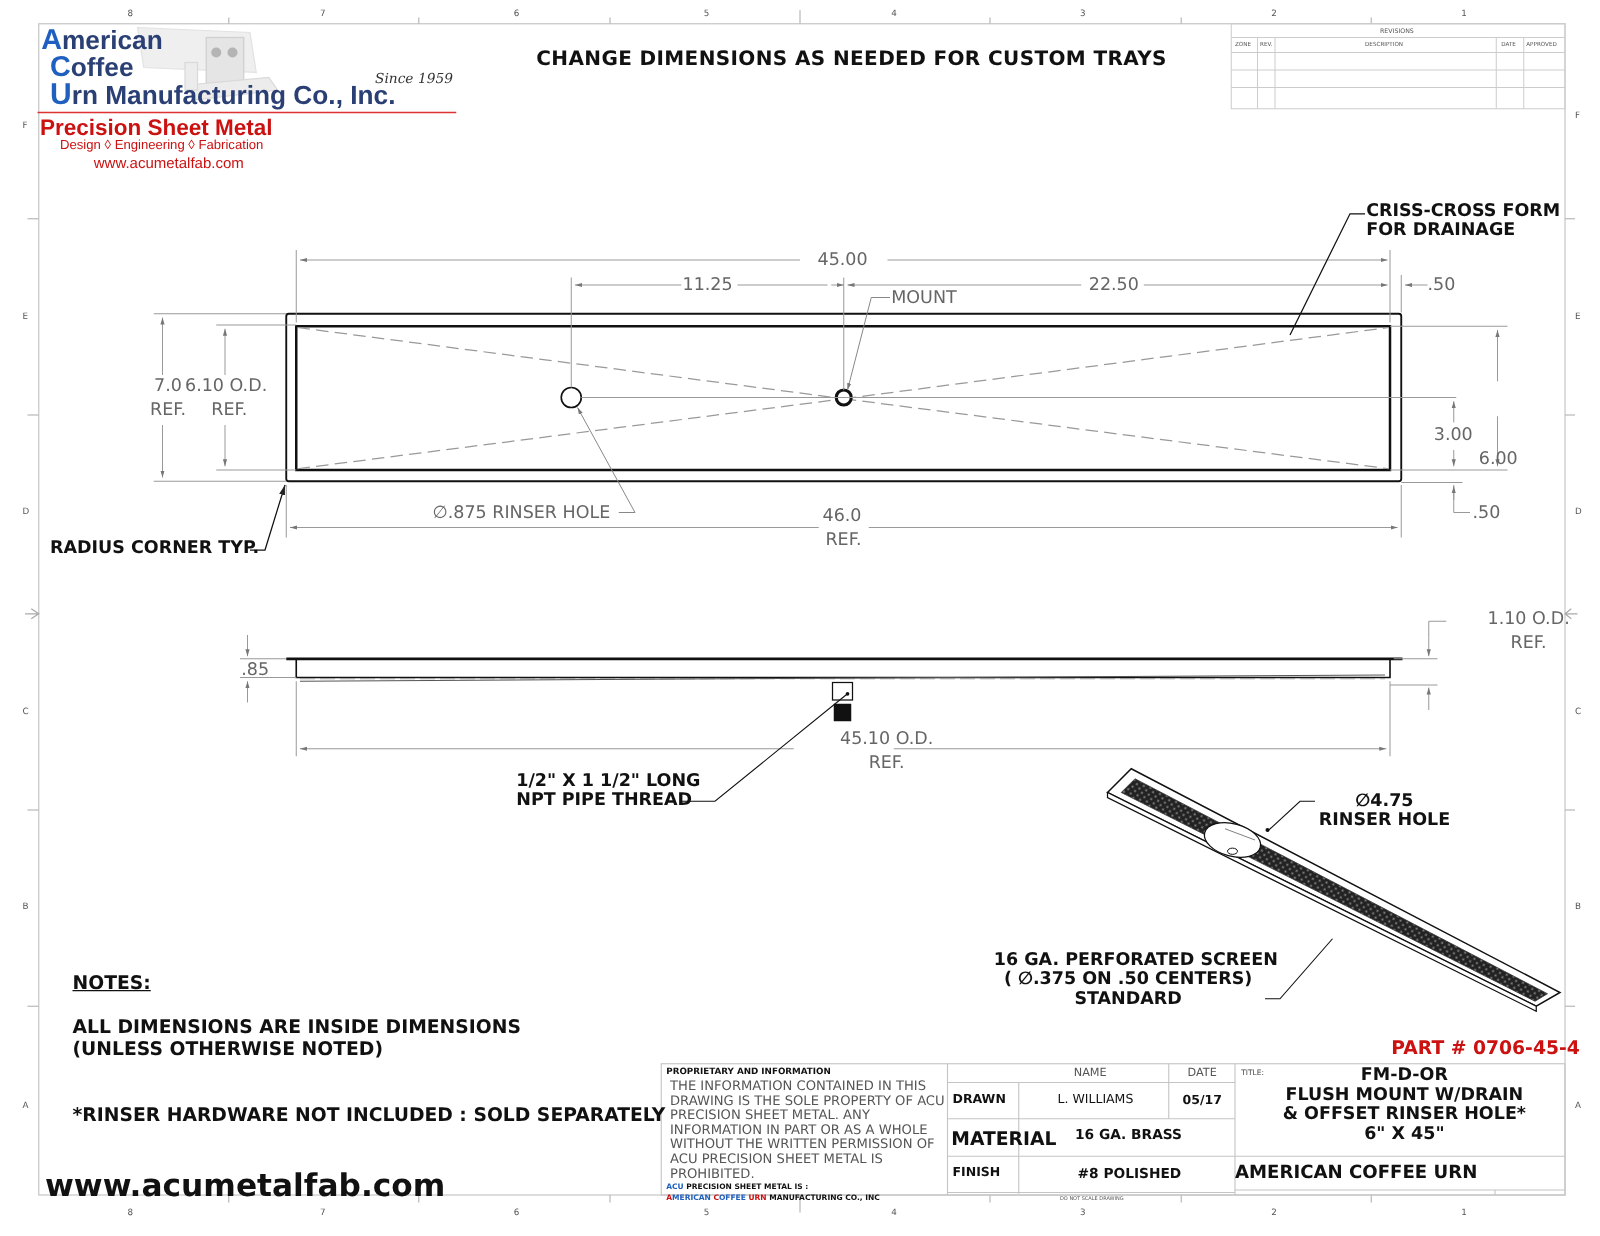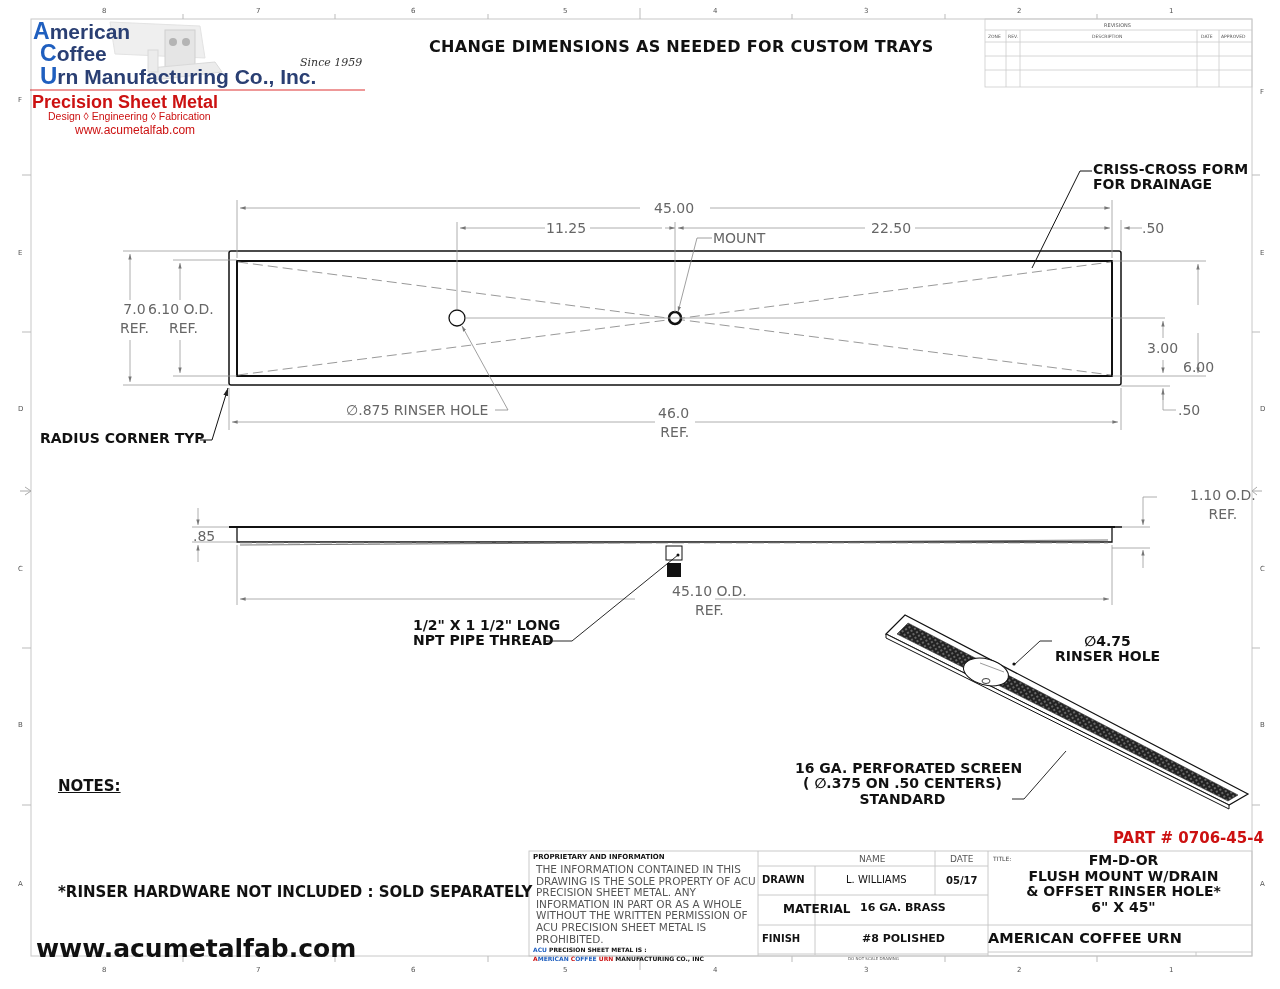--- a/index.html
+++ b/index.html
@@ -305,20 +305,22 @@
   <div>RINSER HOLE</div>
 </div>
 <div class="call" style="left:795px;top:761px;width:215px;text-align:center;">
   <div>16 GA. PERFORATED SCREEN</div>
   <div>( ∅.375 ON .50 CENTERS)</div>
   <div>STANDARD</div>
 </div>
 
 <div class="abs" style="left:58px;top:777px;font-size:15px;font-weight:bold;text-decoration:underline;">NOTES:</div>
 <div class="abs" style="left:58px;top:812px;font-size:15px;font-weight:bold;line-height:18px;white-space:nowrap;">
+  <div>ALL DIMENSIONS ARE INSIDE DIMENSIONS</div>
+  <div>(UNLESS OTHERWISE NOTED)</div>
 </div>
 <div class="abs" style="left:58px;top:883px;font-size:15px;font-weight:bold;white-space:nowrap;">*RINSER HARDWARE NOT INCLUDED : SOLD SEPARATELY</div>
 <div class="abs" style="left:36px;top:934px;font-size:25px;font-weight:bold;white-space:nowrap;font-family:'DejaVu Sans',sans-serif;">www.acumetalfab.com</div>
 
 <div class="abs" style="left:1113px;top:829px;font-size:15px;font-weight:bold;color:#cc1111;white-space:nowrap;">PART # 0706-45-4</div>
 
 <div class="tbtxt" style="left:533px;top:853px;font-size:7px;font-weight:bold;">PROPRIETARY AND INFORMATION</div>
 <div class="abs" style="left:536px;top:864px;width:222px;font-size:10.5px;line-height:11.6px;color:#555;">THE INFORMATION CONTAINED IN THIS DRAWING IS THE SOLE PROPERTY OF ACU PRECISION SHEET METAL.  ANY INFORMATION IN PART OR AS A WHOLE WITHOUT THE WRITTEN PERMISSION OF ACU PRECISION SHEET METAL IS PROHIBITED.</div>
 <div class="tbtxt" style="left:533px;top:946px;font-size:6px;font-weight:bold;">
   <span style="color:#1f5fbf;">ACU</span><span> PRECISION SHEET METAL IS :</span>
@@ -327,21 +329,21 @@
   <span style="color:#cc1111;">A</span><span style="color:#1f5fbf;">MERICAN </span><span style="color:#cc1111;">C</span><span style="color:#1f5fbf;">OFFEE </span><span style="color:#cc1111;">U</span><span style="color:#cc1111;">RN</span><span> MANUFACTURING CO., INC</span>
 </div>
 
 <div class="tbtxt" style="left:859px;top:854px;font-size:9px;color:#555;">NAME</div>
 <div class="tbtxt" style="left:950px;top:854px;font-size:9px;color:#555;">DATE</div>
 
 <div class="tbtxt" style="left:762px;top:874px;font-size:10px;font-weight:bold;">DRAWN</div>
 <div class="tbtxt" style="left:846px;top:874px;font-size:10px;">L. WILLIAMS</div>
 <div class="tbtxt" style="left:946px;top:875px;font-size:10px;font-weight:bold;">05/17</div>
 
-<div class="tbtxt" style="left:783px;top:902px;font-size:12px;font-weight:bold;">MATERIAL</div>
+<div class="tbtxt" style="left:761px;top:902px;font-size:15px;font-weight:bold;">MATERIAL</div>
 <div class="tbtxt" style="left:860px;top:901px;font-size:11px;font-weight:bold;">16 GA. BRASS</div>
 
 <div class="tbtxt" style="left:762px;top:933px;font-size:10px;font-weight:bold;">FINISH</div>
 <div class="tbtxt" style="left:862px;top:932px;font-size:11px;font-weight:bold;">#8 POLISHED</div>
 
 <div class="tbtxt" style="left:848px;top:956px;font-size:4px;color:#555;">DO NOT SCALE DRAWING</div>
 
 <div class="tbtxt" style="left:993px;top:855px;font-size:6px;color:#444;">TITLE:</div>
 <div class="abs" style="left:995px;top:853px;width:257px;text-align:center;font-size:14px;font-weight:bold;line-height:15.5px;">
   <div>FM-D-OR</div>

